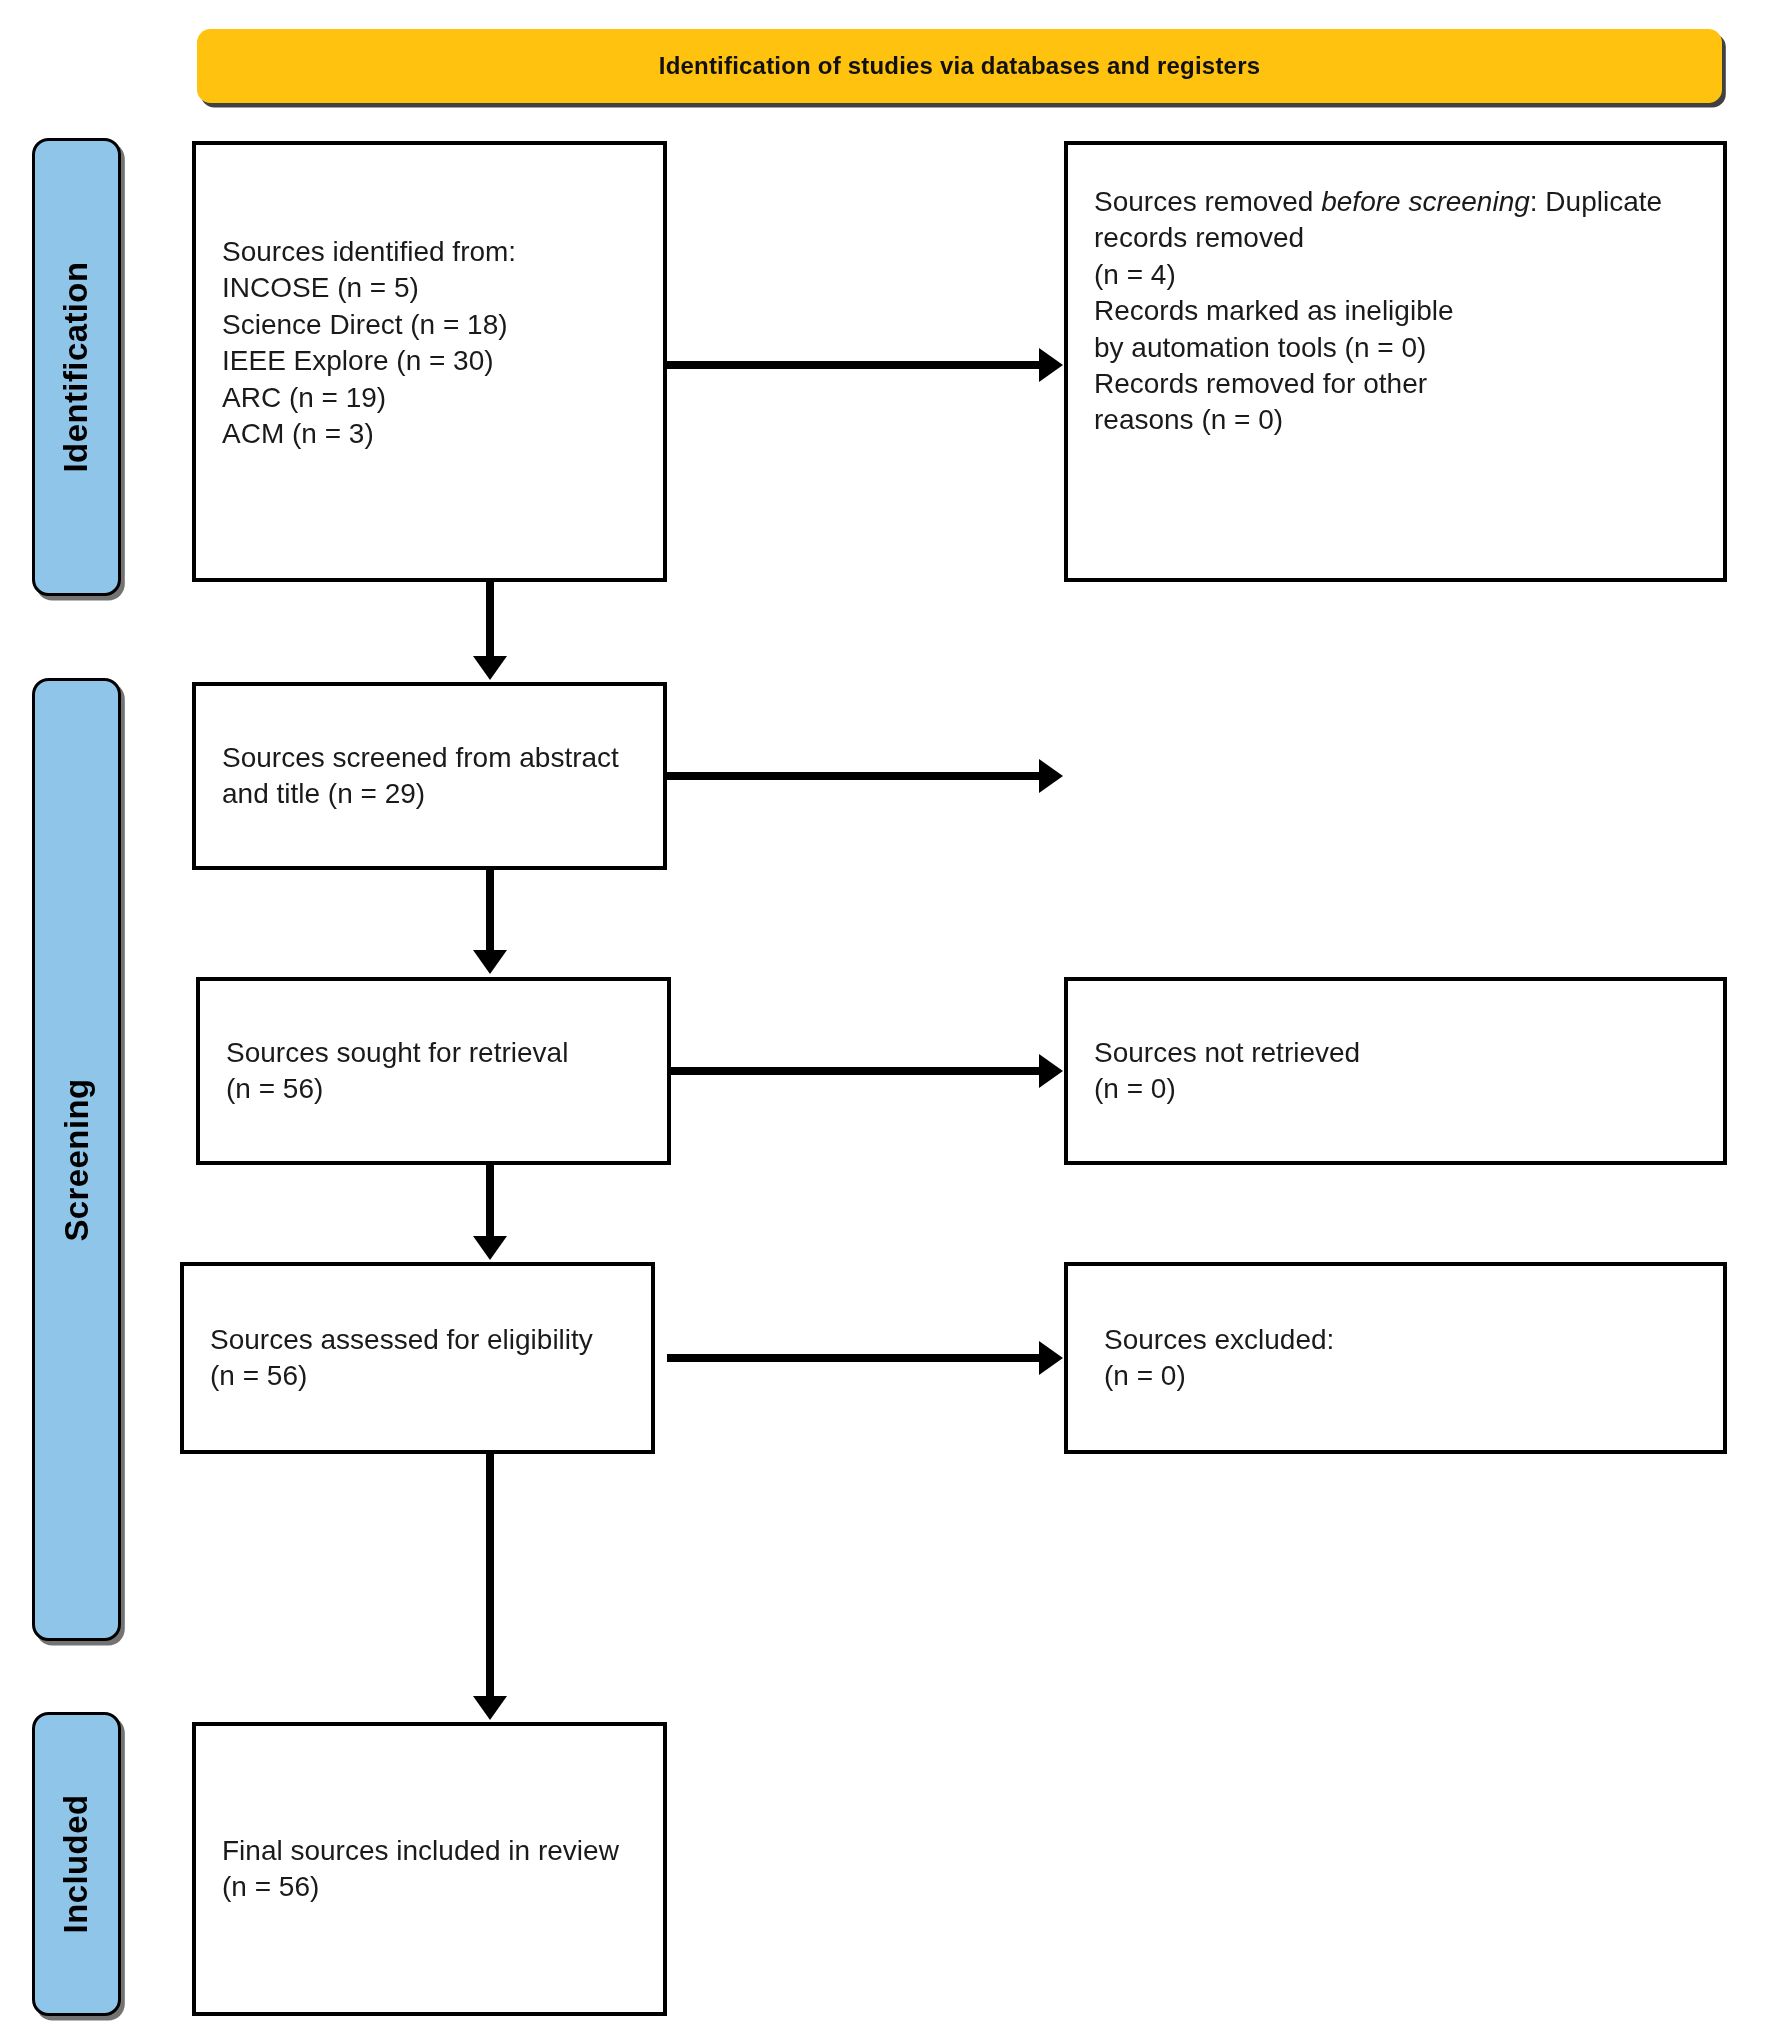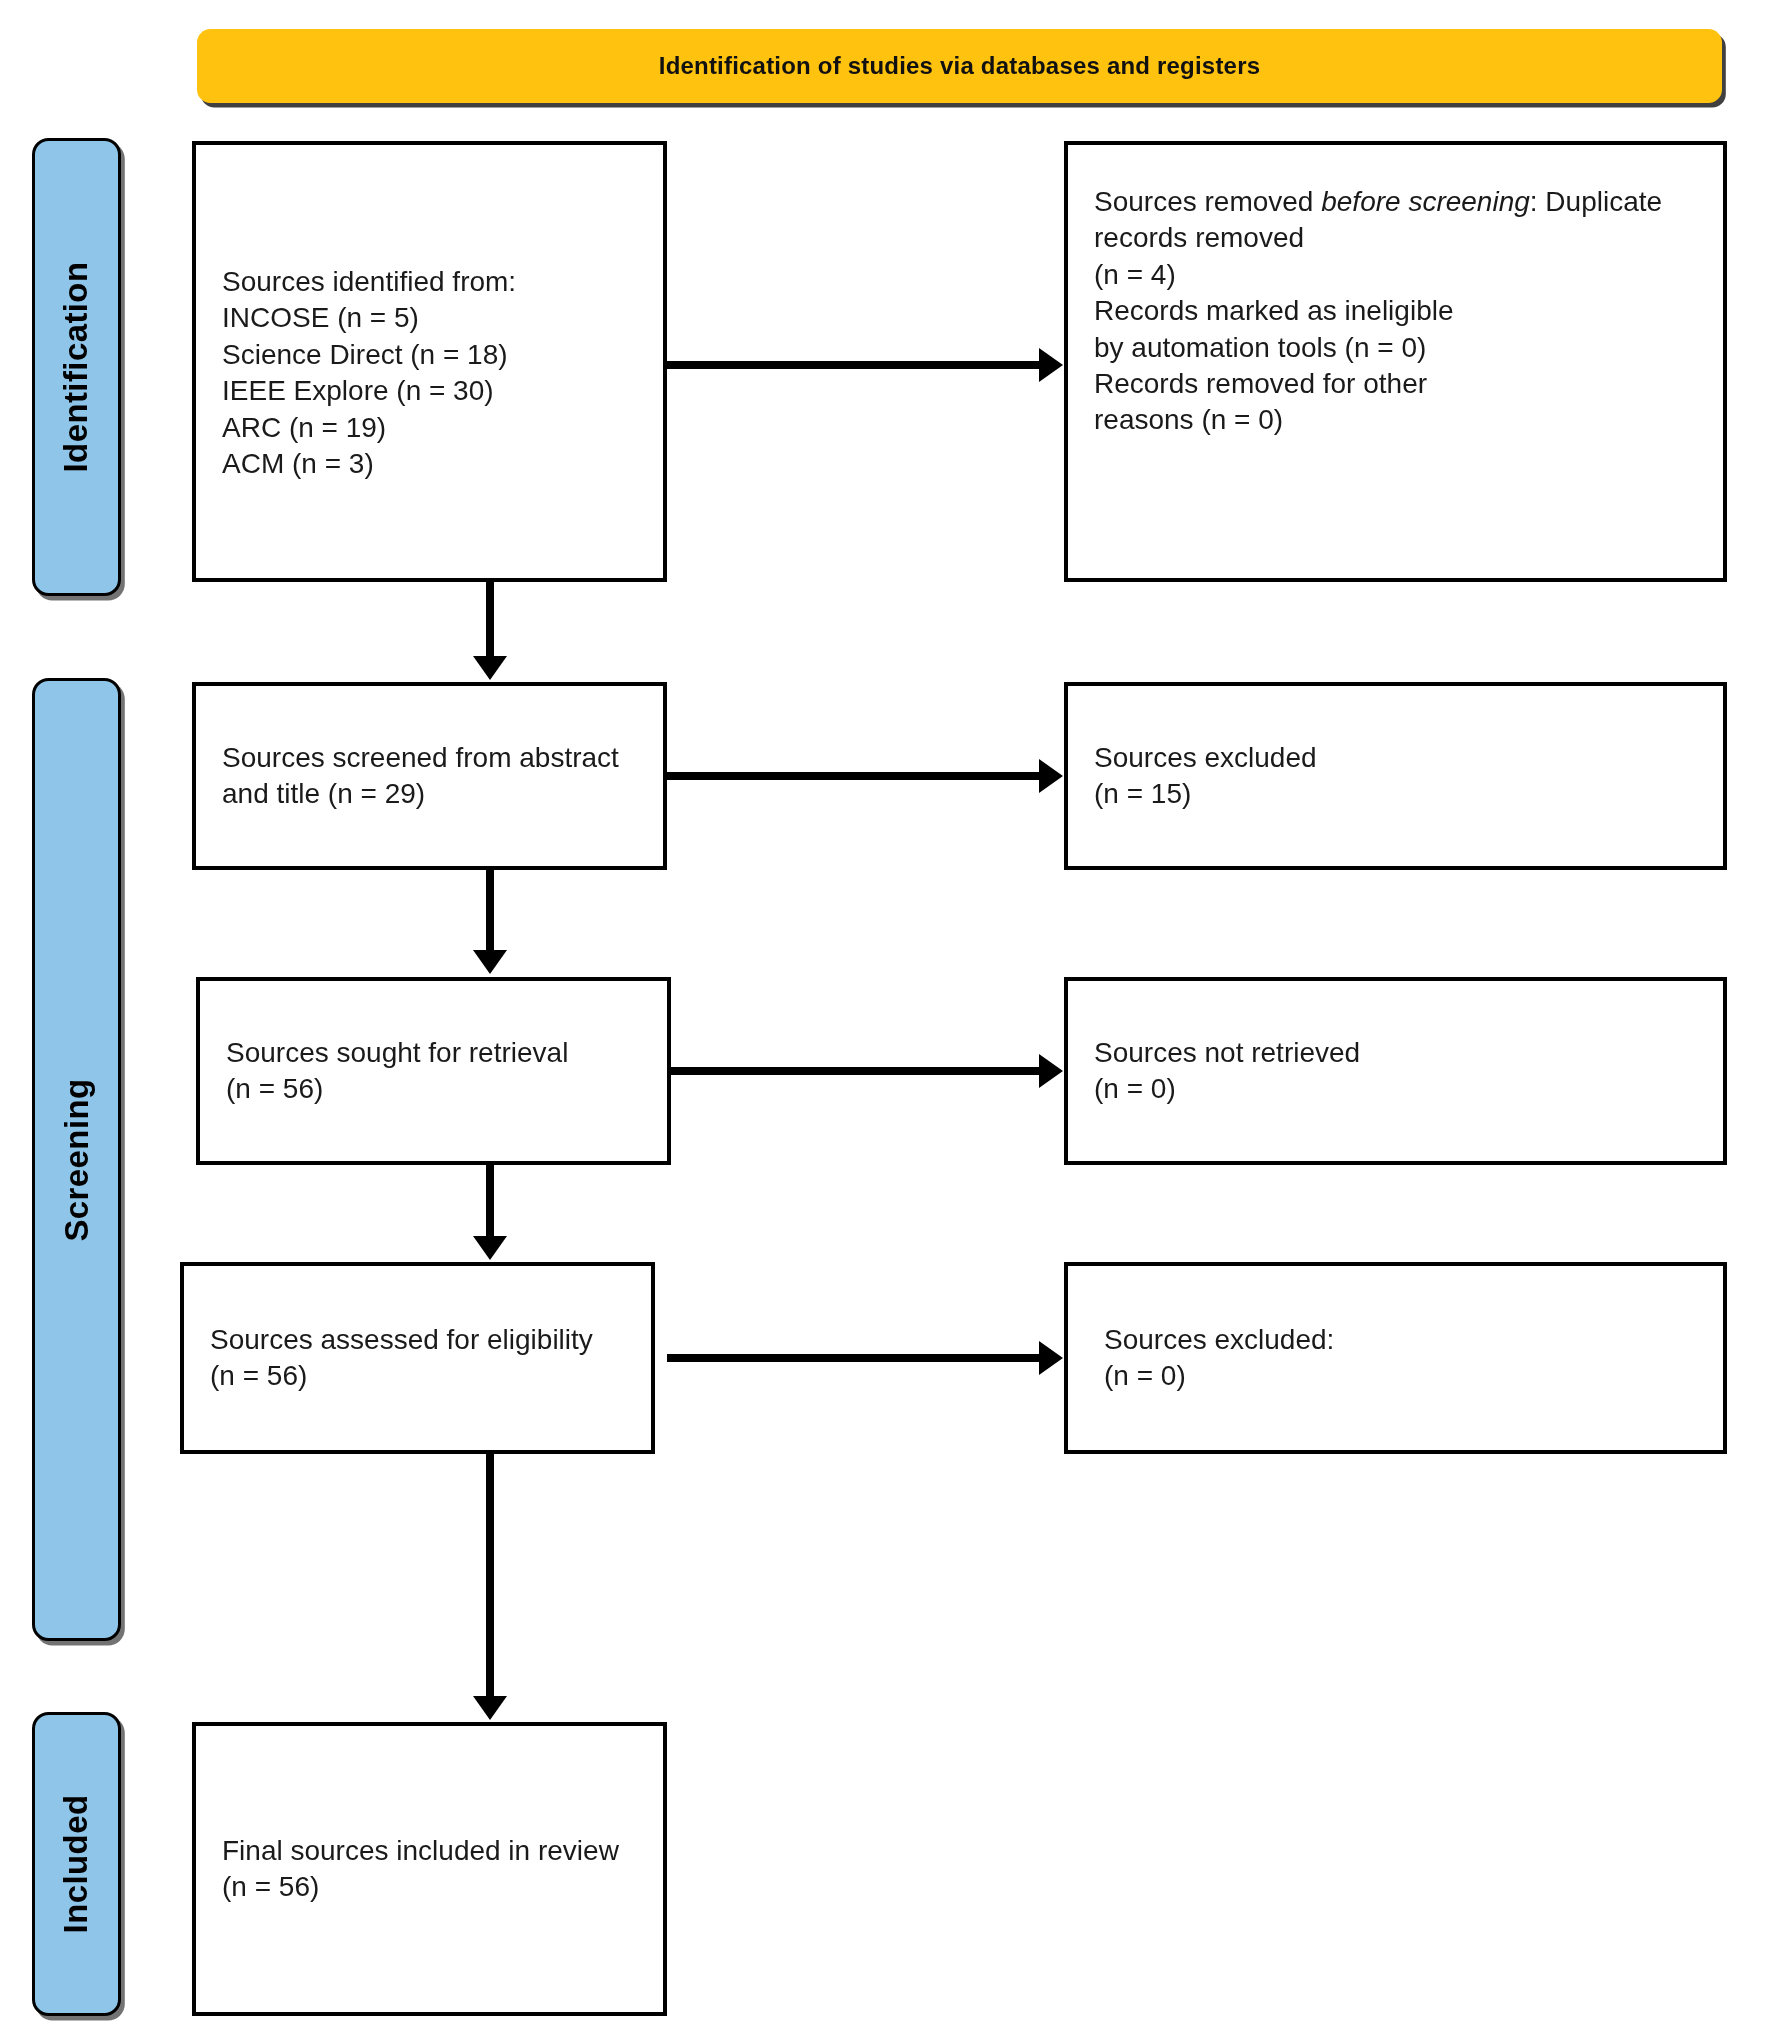--- a/index.html
+++ b/index.html
@@ -91,21 +91,21 @@
   #box-assessed     { left: 180px; top: 1262px; width: 475px; height: 192px; }
   #box-final        { left: 192px; top: 1722px; width: 475px; height: 294px; }
 
   
   #box-removed      { left: 1064px; top: 141px;  width: 663px; height: 441px; }
   #box-excluded-1   { left: 1064px; top: 682px;  width: 663px; height: 188px; }
   #box-not-retrieved{ left: 1064px; top: 977px; width: 663px; height: 188px; }
   #box-excluded-2   { left: 1064px; top: 1262px; width: 663px; height: 192px; padding-left: 36px; }
 
   
-  #box-identified  { align-items: flex-start; padding-top: 119px; }
+  #box-identified  { align-items: flex-start; padding-top: 89px; }
   #box-removed     { align-items: flex-start; padding-top: 39px; }
   #box-final       { align-items: center; }
 
   
   .arrow-v {
     position: absolute;
     width: 8.3px;
     background: #000000;
   }
   .arrow-v::after {
@@ -180,24 +180,20 @@
     Records marked as ineligible
     by automation tools (n = 0)
     Records removed for other
     reasons (n = 0)</span></div>
   </div>
 
   <div class="flow-box" id="box-screened">
     <div class="box-text">Sources screened from abstract
 and title (n = 29)</div>
   </div>
-  <div class="flow-box" id="box-excluded-1">
-    <div class="box-text">Sources excluded
-(n = 15)</div>
-  </div>
 
   <div class="flow-box" id="box-sought">
     <div class="box-text">Sources sought for retrieval
 (n = 56)</div>
   </div>
   <div class="flow-box" id="box-not-retrieved">
     <div class="box-text">Sources not retrieved
 (n = 0)</div>
   </div>
 

